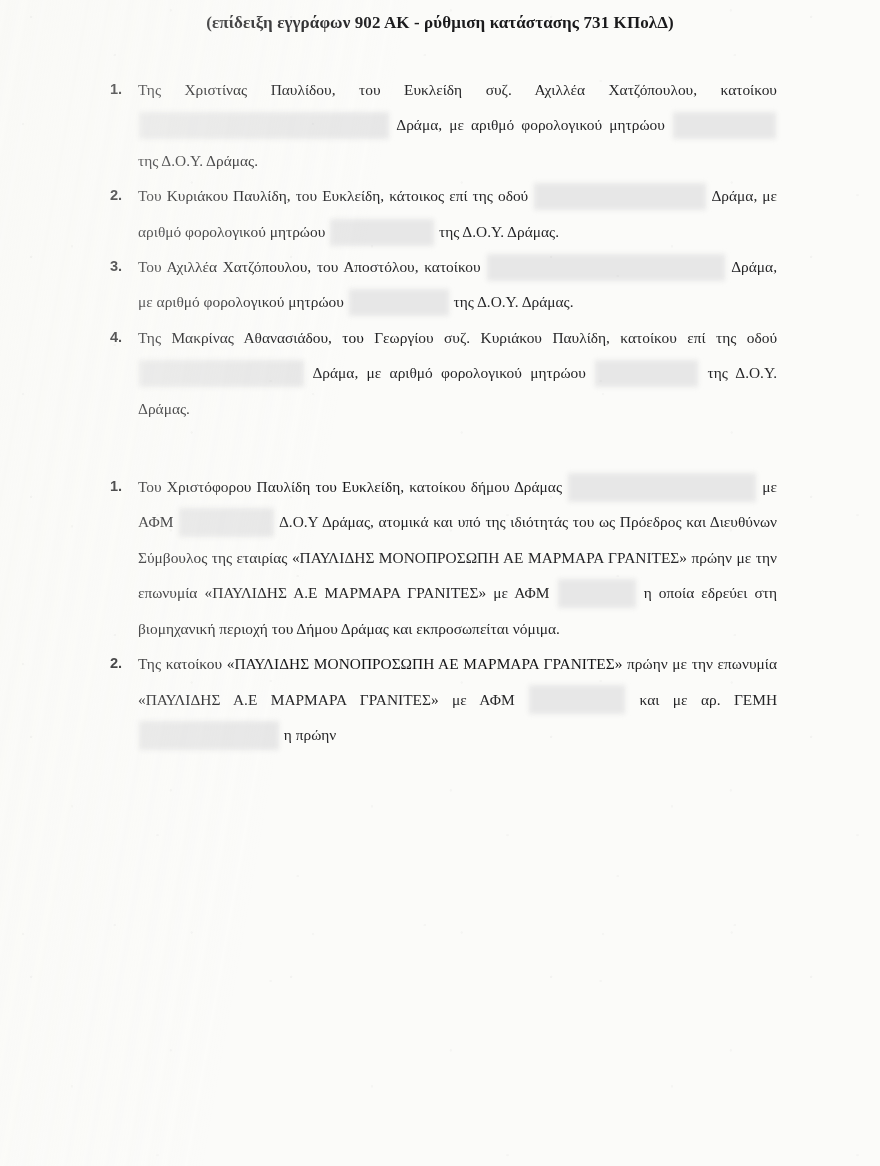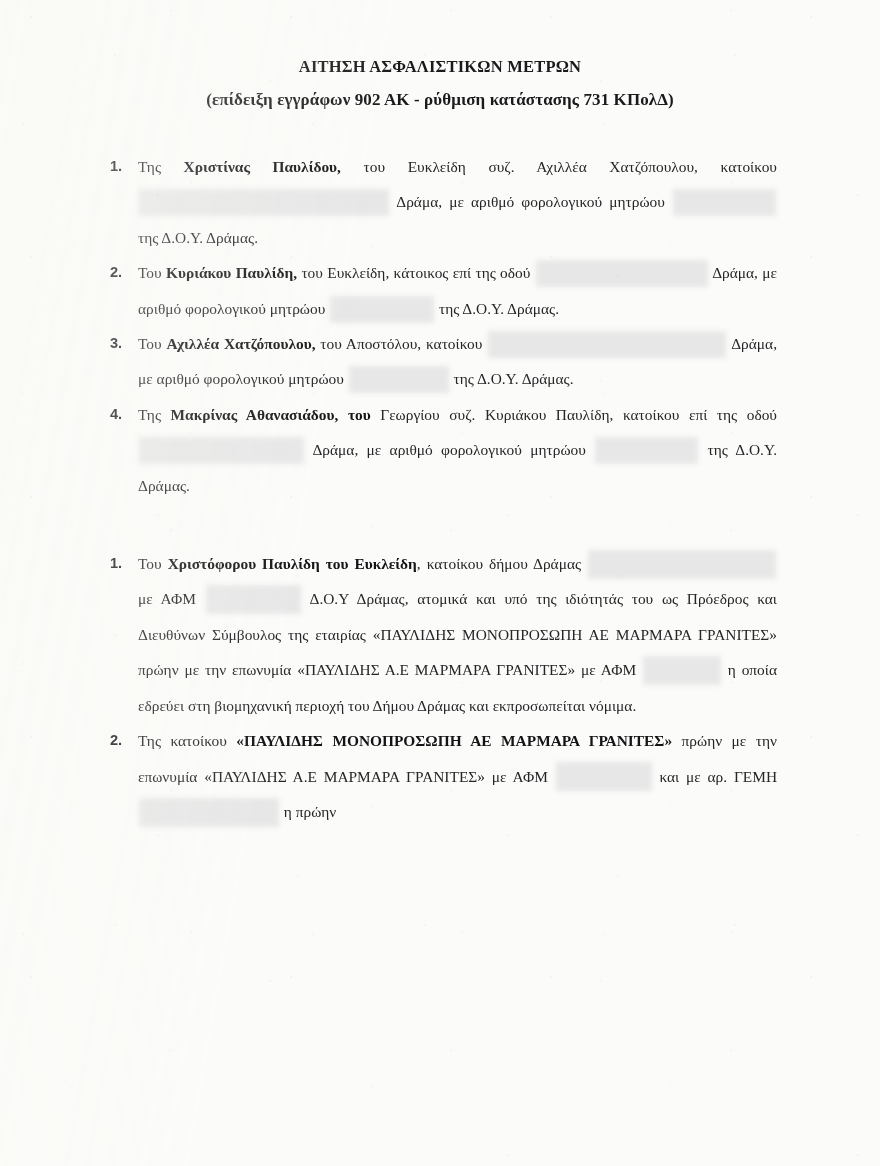--- a/index.html
+++ b/index.html
@@ -102,21 +102,21 @@
   }
   .party-item .num {
     position: absolute;
     left: 9px;
     top: 0;
     font-weight: bold;
     font-size: 14.6px;
     font-family: "Liberation Sans", sans-serif;
     color: #1a1a1c;
   }
-  .party-item b { font-weight: bold; color: #141416; }
+  .party-item b { font-weight: normal; color: #141416; }
 
   .list-parties { margin-top: 39px; margin-left: 101px; width: 676px; }
   .list-against { margin-left: 101px; width: 676px; }
 
   .kata-wrap { padding-top: 47px; }
   .kata-gap  { height: 43px; }
 
   
   .redact {
     display: inline-block;
@@ -132,21 +132,20 @@
   .redact.tall { height: 29px; }
 </style>
 </head>
 <body>
 
 <div class="paper-noise"></div>
 
 <div class="page">
 
 
-  <h2 class="doc-subtitle">ΑΙΤΗΣΗ ΑΣΦΑΛΙΣΤΙΚΩΝ ΜΕΤΡΩΝ</h2>
 
   <h3 class="doc-subsubtitle">(επίδειξη εγγράφων 902 ΑΚ - ρύθμιση κατάστασης 731 ΚΠολΔ)</h3>
 
   <ol class="party-list list-parties">
 
     <li class="party-item">
       <span class="num">1.</span>
       <span>Της </span><b>Χριστίνας Παυλίδου,</b><span> του Ευκλείδη συζ. Αχιλλέα Χατζόπουλου, κατοίκου </span><span class="redact" style="width:250px"></span><span> Δράμα, με αριθμό φορολογικού μητρώου </span><span class="redact" style="width:103px"></span><span> της Δ.Ο.Υ. Δράμας.</span>
     </li>
 

